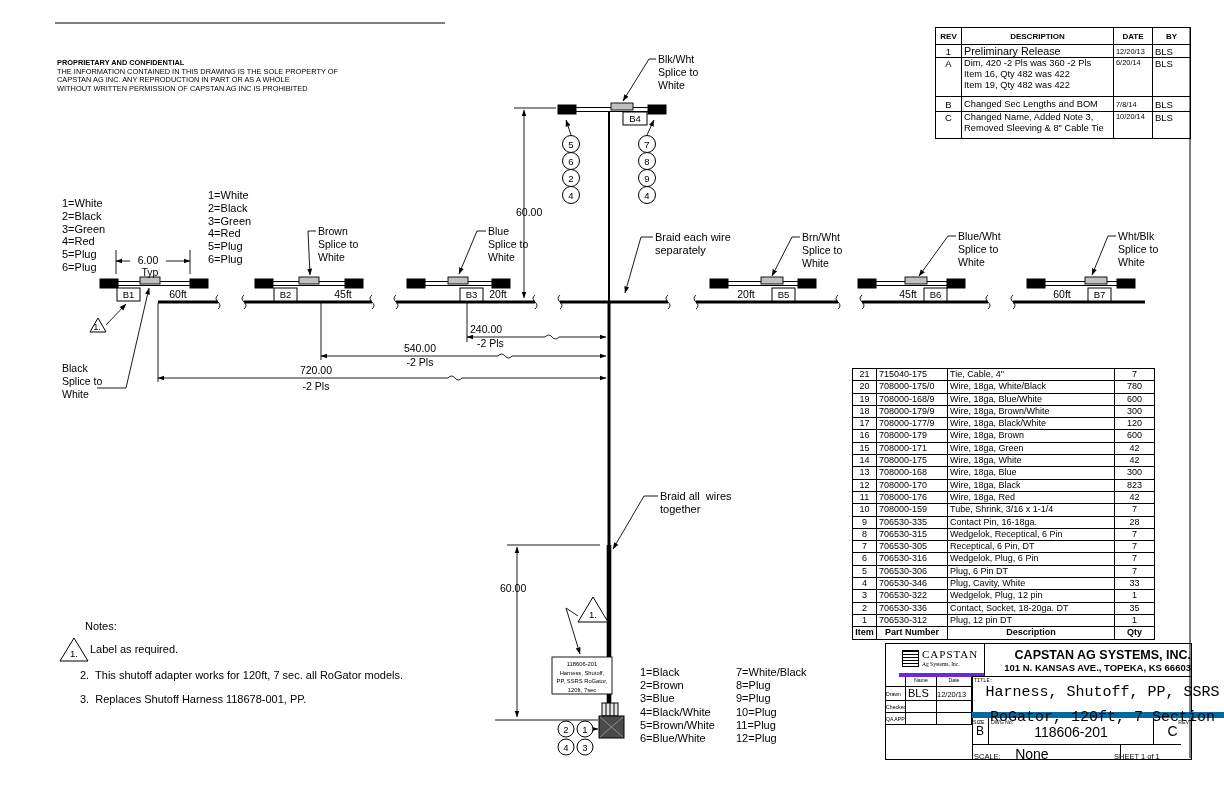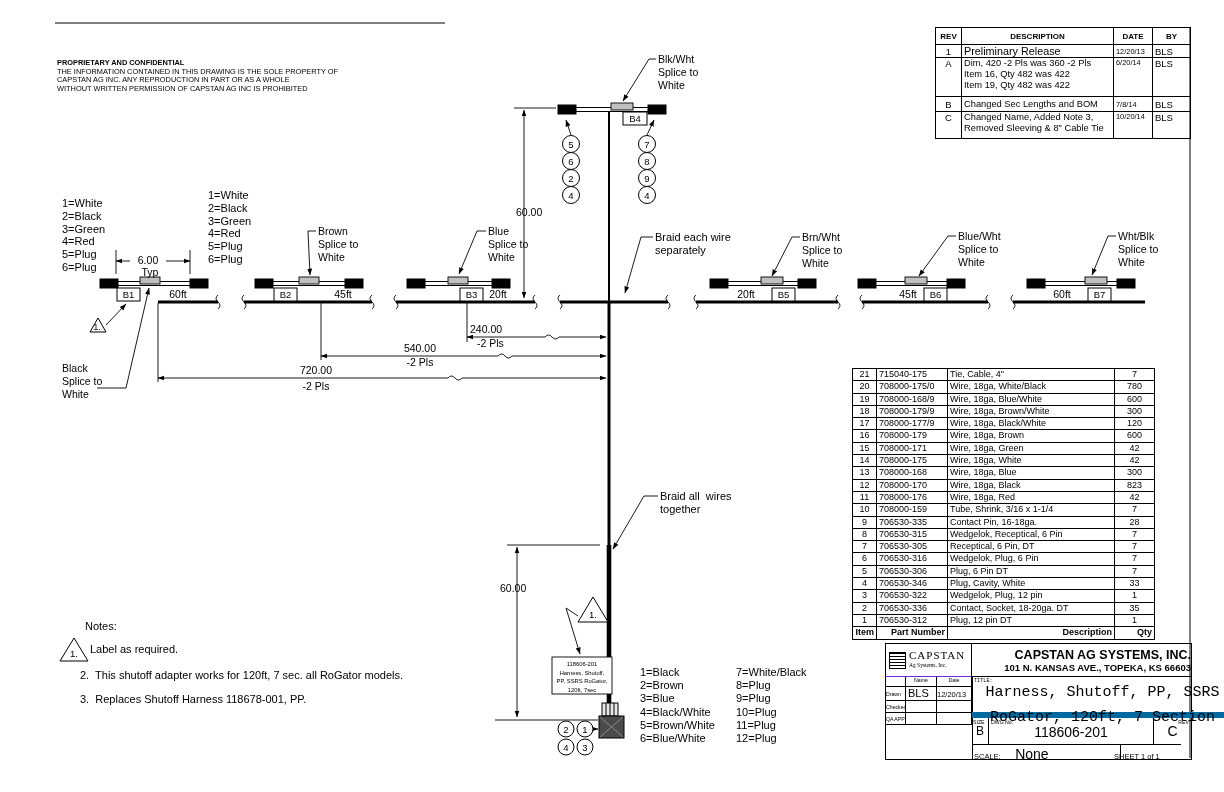--- a/index.html
+++ b/index.html
@@ -20,28 +20,28 @@
   .rev .rv{text-align:center;font-size:9.5px;}
   .rev .dt{font-size:7.4px;text-align:left;}
   .rev .by{font-size:9.5px;text-align:left;}
   .rev .big{font-size:10.8px;}
   .rev .top td{vertical-align:top;}
   .rev .ds{white-space:pre-line;line-height:11px;}
   
   .bom{position:absolute;left:837px;top:368px;width:302px;table-layout:fixed;margin-left:15px;}
   .bom td,.bom th{border:1px solid #000;font-size:9px;line-height:11.3px;padding:0 2px;
                   white-space:nowrap;overflow:hidden;}
-  .bom th{font-weight:bold;text-align:right;font-size:9px;}
+  .bom th{font-weight:bold;text-align:center;font-size:9px;}
   .bom .c0{text-align:center;}
   .bom .c3{text-align:center;}
   
   .tb{position:absolute;left:885px;top:643px;width:305px;height:115px;border:1.5px solid #000;}
   .tb .cell{position:absolute;box-sizing:border-box;}
   .lbl{font-size:5.2px;}
-  .logo-wrap{left:0;top:0;width:86px;height:33px;border-right:1px solid #000;border-bottom:1px solid #6d28d9;
+  .logo-wrap{left:13px;top:0;width:86px;height:33px;border-right:1px solid #000;border-bottom:4px solid #6d28d9;
              display:flex;align-items:center;padding-left:3px;}
   .logo-icon{width:15px;height:15px;border:1.5px solid #000;
              background:repeating-linear-gradient(#000 0 1px,transparent 1px 3px);margin-right:3px;}
   .logo-name{font-family:"Liberation Serif","DejaVu Serif",serif;font-size:11px;letter-spacing:1px;line-height:10px;}
   .logo-sub{font-family:"Liberation Serif","DejaVu Serif",serif;font-size:5.5px;letter-spacing:0;}
   .company{left:86px;top:0;width:219px;height:33px;border-bottom:1px solid #000;text-align:right;
            display:flex;flex-direction:column;justify-content:center;}
   .company .nm{font-weight:bold;font-size:12.5px;}
   .company .ad{font-weight:bold;font-size:9.5px;}
   .mt{border-right:1px solid #000;border-bottom:1px solid #000;overflow:hidden;}

